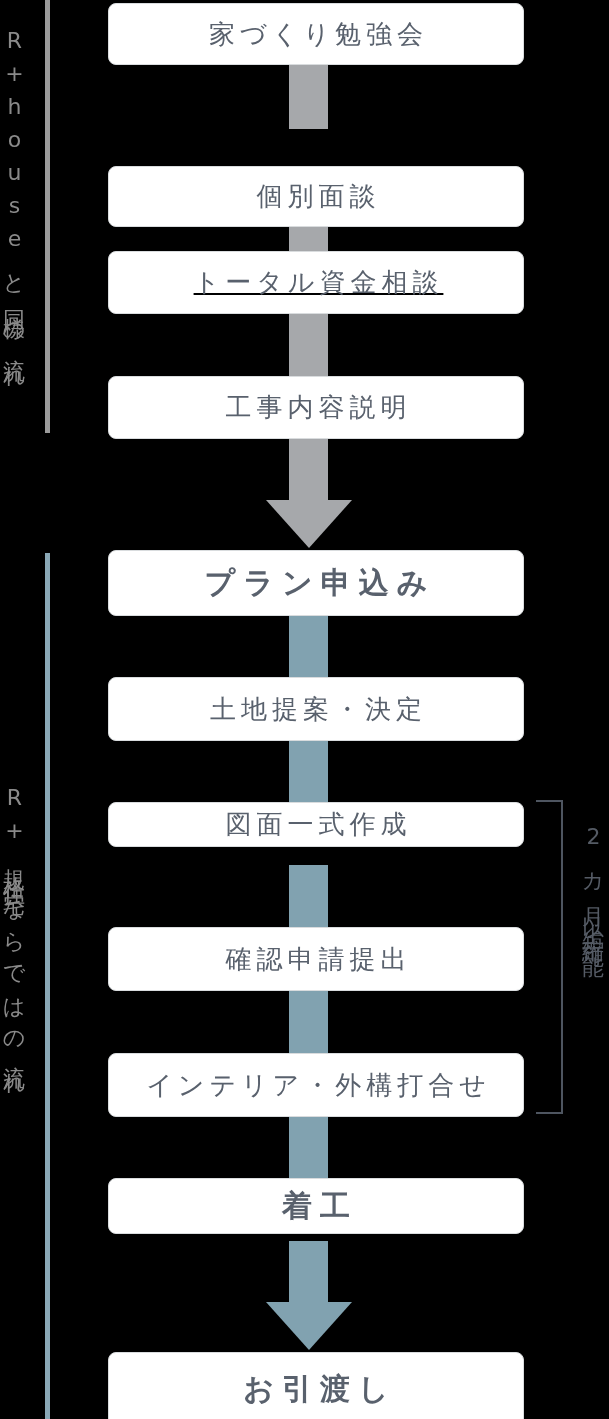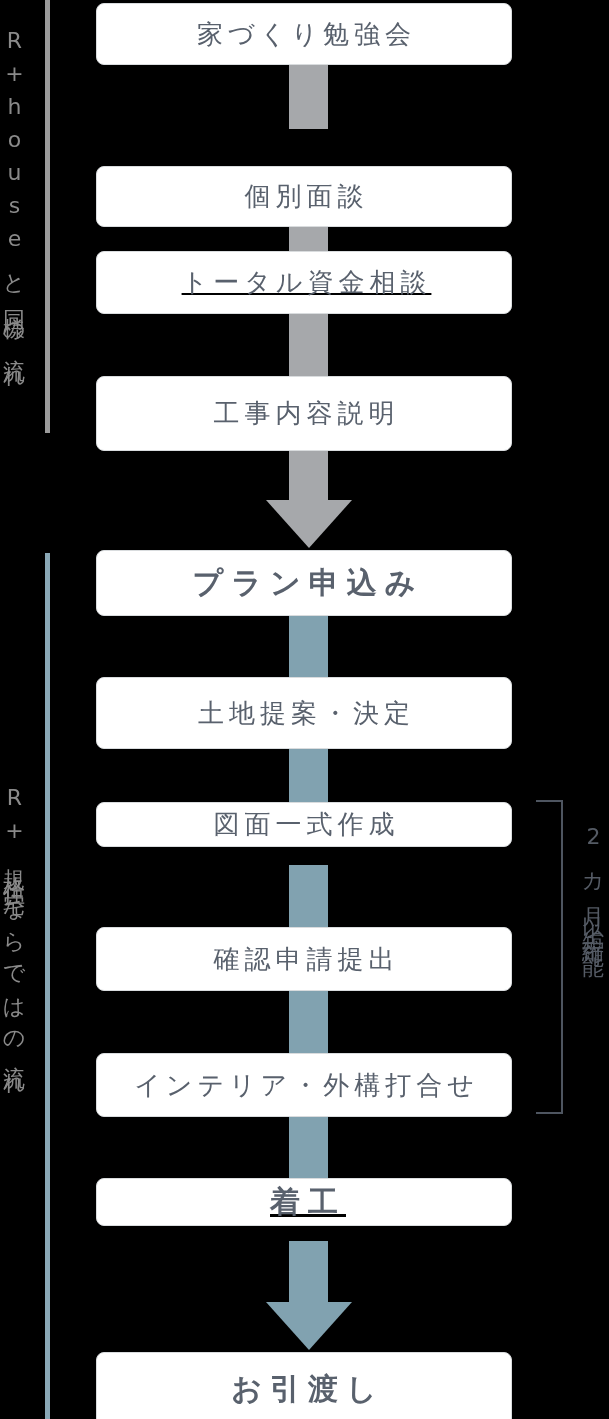--- a/index.html
+++ b/index.html
@@ -14,21 +14,21 @@
   
   .vtext{
     position:absolute;writing-mode:vertical-rl;text-orientation:upright;
     color:#8a8a8a;font-size:22px;letter-spacing:8px;line-height:1;
     white-space:nowrap;
   }
   .vtext-top{left:3px;top:28px;}
   .vtext-bottom{left:3px;top:785px;}
   
   .box{
-    position:absolute;left:96px;width:416px;background:#ffffff;
+    position:absolute;left:108px;width:416px;background:#ffffff;
     border:1px solid #d9dcde;border-radius:8px;box-sizing:border-box;
     display:flex;align-items:center;justify-content:center;z-index:2;
   }
   .box .lbl{color:#59616d;font-size:26px;letter-spacing:5px;text-indent:5px;white-space:nowrap;}
   .box.em .lbl{font-size:30px;font-weight:bold;letter-spacing:8px;text-indent:8px;}
   
   .conn{position:absolute;left:289px;width:39px;z-index:1;}
   .conn.gray{background:#a6a8ab;}
   .conn.teal{background:#81a2b0;}
   .ahead{
@@ -73,39 +73,39 @@
 
   <div class="box" style="top:3px;height:62px;">
       <span class="lbl">家づくり勉強会</span>
     </div>
   <div class="box" style="top:128px;height:61px;margin-top:38px;">
       <span class="lbl">個別面談</span>
     </div>
   <div class="box" style="top:251px;height:63px;text-decoration:underline;">
       <span class="lbl">トータル資金相談</span>
     </div>
-  <div class="box" style="top:376px;height:75px;">
+  <div class="box" style="top:376px;height:63px;">
       <span class="lbl">工事内容説明</span>
     </div>
   <div class="box em" style="top:550px;height:66px;">
       <span class="lbl">プラン申込み</span>
     </div>
-  <div class="box" style="top:677px;height:72px;">
+  <div class="box" style="top:677px;height:64px;">
       <span class="lbl">土地提案・決定</span>
     </div>
   <div class="box" style="top:802px;height:45px;">
       <span class="lbl">図面一式作成</span>
     </div>
   <div class="box" style="top:927px;height:64px;">
       <span class="lbl">確認申請提出</span>
     </div>
   <div class="box" style="top:1053px;height:64px;">
       <span class="lbl">インテリア・外構打合せ</span>
     </div>
-  <div class="box em" style="top:1178px;height:48px;text-decoration:underline;">
+  <div class="box em" style="top:1178px;height:56px;">
       <span class="lbl">着工</span>
     </div>
   <div class="box em" style="top:1352px;height:75px;">
       <span class="lbl">お引渡し</span>
     </div>
 
   <div class="bracket"></div>
   <div class="note">2カ月以上短縮可能</div>
 
 </div>

